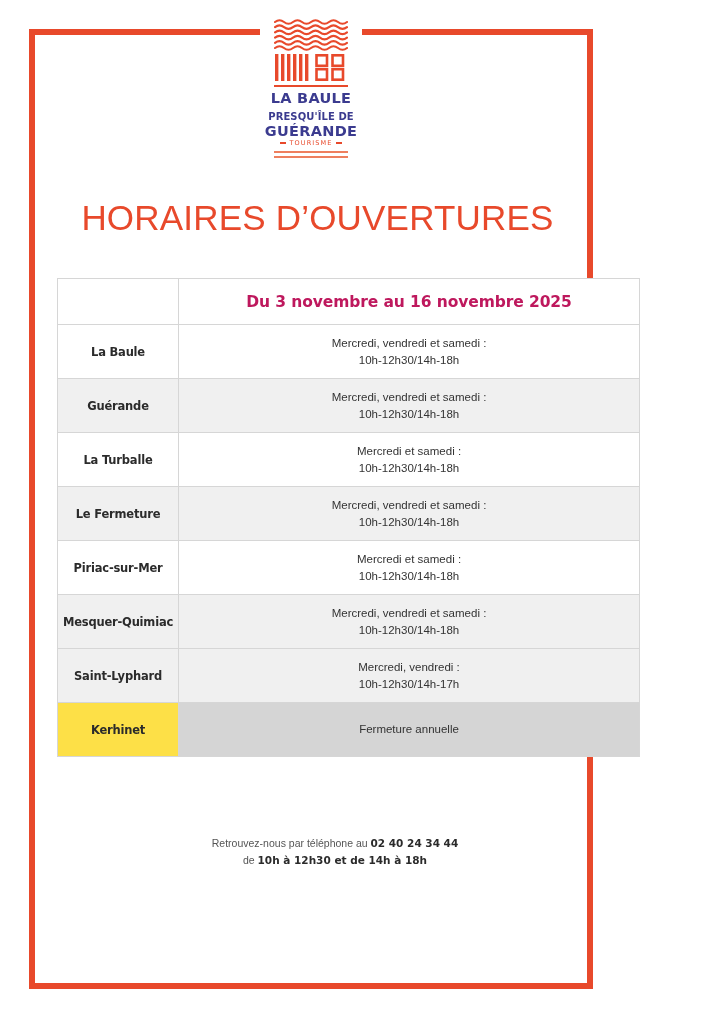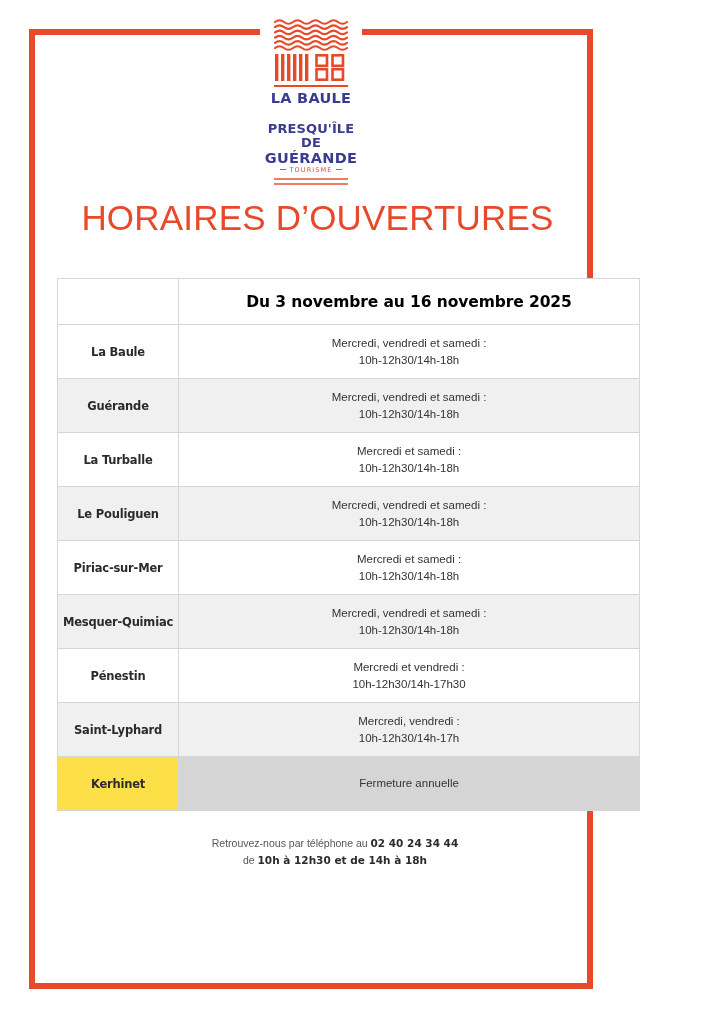--- a/index.html
+++ b/index.html
@@ -64,21 +64,21 @@
   .logo-name {
     color: #3B3B8F;
     font-family: "DejaVu Sans", sans-serif;
     font-weight: bold;
     text-align: center;
     letter-spacing: 0.3px;
     margin-top: 4px;
     line-height: 1.05;
   }
   .logo-l1 { font-size: 14.5px; }
-  .logo-l2 { font-size: 13px; letter-spacing: 0.1px; margin-top: 16px;}
+  .logo-l2 { font-size: 10px; letter-spacing: 0.1px; margin-top: 6px;}
   .logo-l3 { font-size: 14.5px; margin-top: 1px;}
   .logo-tourisme {
     color: #E8492B;
     font-family: "DejaVu Sans", sans-serif;
     font-size: 6.5px;
     letter-spacing: 1.1px;
     display: flex;
     align-items: center;
     gap: 4px;
   }
@@ -132,21 +132,21 @@
     box-sizing: border-box;
   }
 
   th.corner-empty {
     border: none;
     background: transparent;
   }
   th.period {
     height: 46px;
     background: #ffffff;
-    color: #000000;
+    color: #be185d;
     font-family: "DejaVu Sans", sans-serif;
     font-size: 15.5px;
     font-weight: bold;
     text-align: center;
     vertical-align: middle;
     letter-spacing: -0.1px;
   }
 
   td.place {
     height: 54px;
@@ -269,34 +269,30 @@
           </tr>
           <tr class="alt">
             <td class="place">Guérande</td>
             <td class="hours"><span>Mercredi, vendredi et samedi :</span><span class="hours-line2">10h-12h30/14h-18h</span></td>
           </tr>
           <tr>
             <td class="place">La Turballe</td>
             <td class="hours"><span>Mercredi et samedi :</span><span class="hours-line2">10h-12h30/14h-18h</span></td>
           </tr>
           <tr class="alt">
-            <td class="place">Le Pouliguen</td>
+            <td class="place">Le Fermeture</td>
             <td class="hours"><span>Mercredi, vendredi et samedi :</span><span class="hours-line2">10h-12h30/14h-18h</span></td>
           </tr>
           <tr>
             <td class="place">Piriac-sur-Mer</td>
             <td class="hours"><span>Mercredi et samedi :</span><span class="hours-line2">10h-12h30/14h-18h</span></td>
           </tr>
           <tr class="alt">
             <td class="place">Mesquer-Quimiac</td>
             <td class="hours"><span>Mercredi, vendredi et samedi :</span><span class="hours-line2">10h-12h30/14h-18h</span></td>
-          </tr>
-          <tr>
-            <td class="place">Pénestin</td>
-            <td class="hours"><span>Mercredi et vendredi :</span><span class="hours-line2">10h-12h30/14h-17h30</span></td>
           </tr>
           <tr class="alt">
             <td class="place">Saint-Lyphard</td>
             <td class="hours"><span>Mercredi, vendredi :</span><span class="hours-line2">10h-12h30/14h-17h</span></td>
           </tr>
           <tr class="closed">
             <td class="place">Kerhinet</td>
             <td class="hours"><span>Fermeture annuelle</span></td>
           </tr>
         </tbody>

